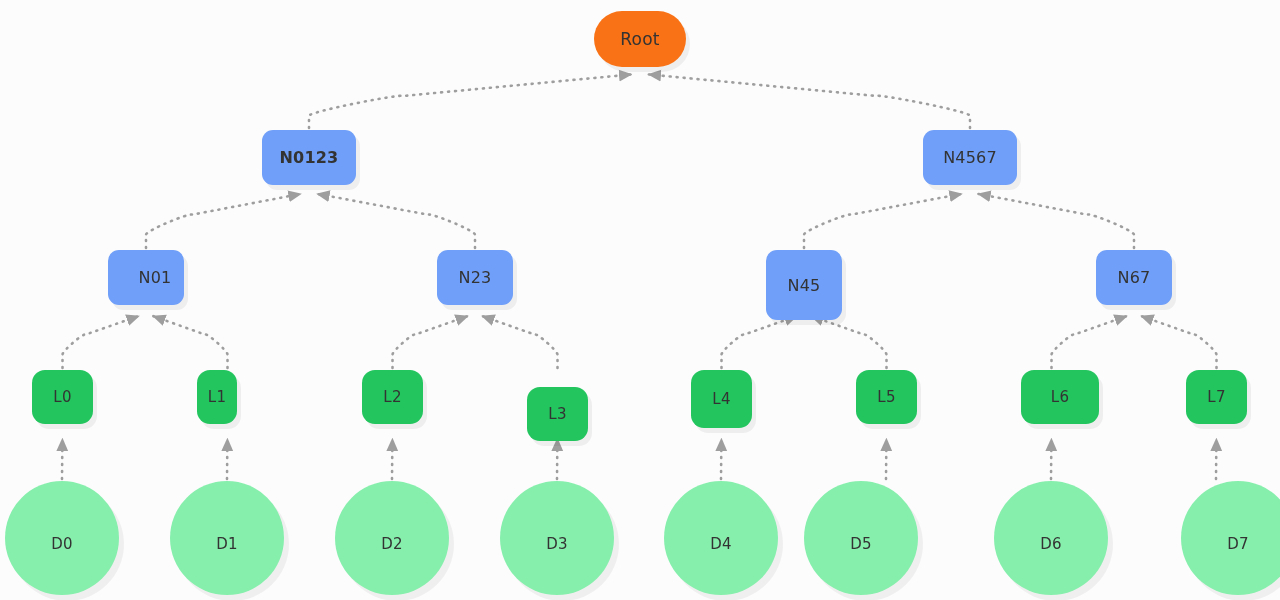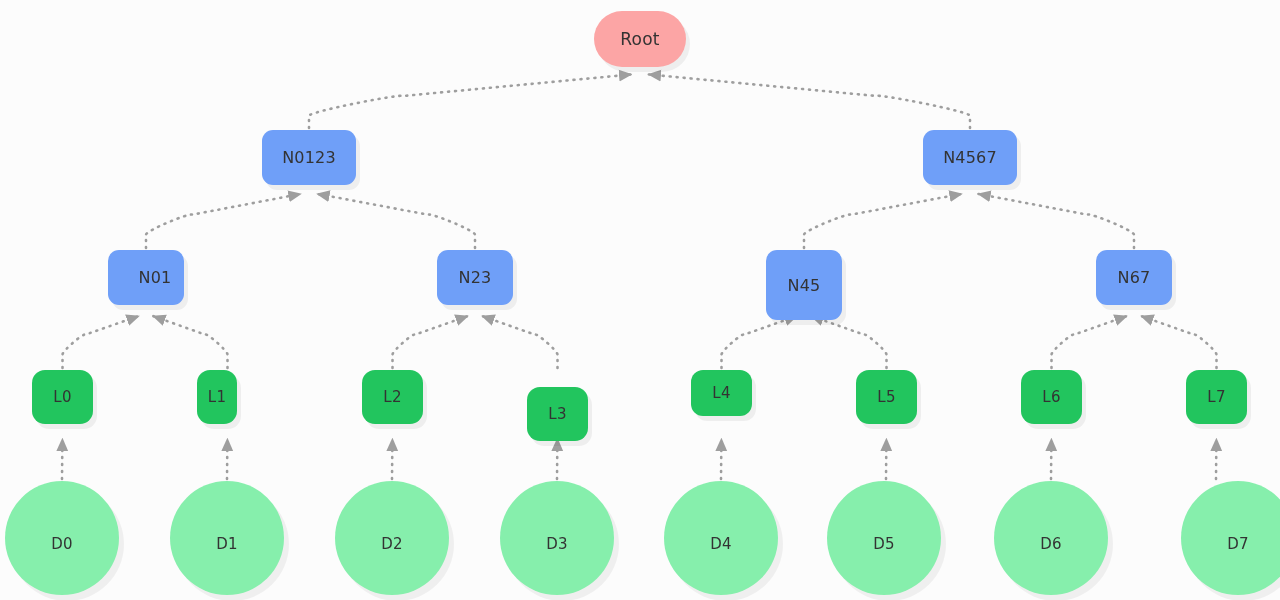--- a/index.html
+++ b/index.html
@@ -27,21 +27,21 @@
     display: flex;
     align-items: center;
     justify-content: center;
     box-sizing: border-box;
     color: #333333;
     letter-spacing: 0.2px;
     z-index: 3;
     user-select: none;
   }
   .node-root {
-    background: #fca5a5;
+    background: #f97316;
     border-radius: 28px;
     box-shadow: 4px 5px 0 rgba(0,0,0,0.055);
     font-size: 17px;
   }
   .node-internal {
     background: #6f9ff8;
     border-radius: 11px;
     box-shadow: 4px 5px 0 rgba(0,0,0,0.055);
     font-size: 16px;
   }
@@ -95,21 +95,21 @@
       <path d="M 557 479 L 557.4081680461039 438.99953148181856" fill="none" stroke="#9e9e9e" stroke-width="2.6" stroke-linecap="round" stroke-dasharray="1 6" marker-end="url(#arrow)"></path>
       <path d="M 721 479 L 721.4081680461039 438.99953148181856" fill="none" stroke="#9e9e9e" stroke-width="2.6" stroke-linecap="round" stroke-dasharray="1 6" marker-end="url(#arrow)"></path>
       <path d="M 886 479 L 886.4081680461039 438.99953148181856" fill="none" stroke="#9e9e9e" stroke-width="2.6" stroke-linecap="round" stroke-dasharray="1 6" marker-end="url(#arrow)"></path>
       <path d="M 1051 479 L 1051.4081680461038 438.99953148181856" fill="none" stroke="#9e9e9e" stroke-width="2.6" stroke-linecap="round" stroke-dasharray="1 6" marker-end="url(#arrow)"></path>
       <path d="M 1216 479 L 1216.4081680461038 438.99953148181856" fill="none" stroke="#9e9e9e" stroke-width="2.6" stroke-linecap="round" stroke-dasharray="1 6" marker-end="url(#arrow)"></path>
     </svg>
   <div id="node-layer">
       <div class="node node-root" style="left: 594px; top: 11px; width: 92px; height: 56px;">
         <span class="node-label">Root</span>
       </div>
-      <div class="node node-internal" style="left: 262px; top: 130px; width: 94px; height: 55px;">
+      <div class="node node-internal" style="left: 262px; top: 130px; width: 94px; height: 55px; font-weight: bold;">
         <span class="node-label">N0123</span>
       </div>
       <div class="node node-internal" style="left: 923px; top: 130px; width: 94px; height: 55px;">
         <span class="node-label">N4567</span>
       </div>
       <div class="node node-internal" style="left: 108px; top: 250px; width: 76px; height: 55px; padding-left: 18px;">
         <span class="node-label">N01</span>
       </div>
       <div class="node node-internal" style="left: 437px; top: 250px; width: 76px; height: 55px;">
         <span class="node-label">N23</span>
@@ -125,48 +125,48 @@
       </div>
       <div class="node node-leafbox" style="left: 197px; top: 370px; width: 40px; height: 54px;">
         <span class="node-label">L1</span>
       </div>
       <div class="node node-leafbox" style="left: 362px; top: 370px; width: 61px; height: 54px;">
         <span class="node-label">L2</span>
       </div>
       <div class="node node-leafbox" style="left: 527px; top: 387px; width: 61px; height: 54px;">
         <span class="node-label">L3</span>
       </div>
-      <div class="node node-leafbox" style="left: 691px; top: 370px; width: 61px; height: 46px; border-radius: 12px;">
+      <div class="node node-leafbox" style="left: 691px; top: 370px; width: 61px; height: 58px;">
         <span class="node-label">L4</span>
       </div>
       <div class="node node-leafbox" style="left: 856px; top: 370px; width: 61px; height: 54px;">
         <span class="node-label">L5</span>
       </div>
-      <div class="node node-leafbox" style="left: 1021px; top: 370px; width: 61px; height: 54px; text-align: right;">
+      <div class="node node-leafbox" style="left: 1021px; top: 370px; width: 78px; height: 54px; text-align: right;">
         <span class="node-label">L6</span>
       </div>
       <div class="node node-leafbox" style="left: 1186px; top: 370px; width: 61px; height: 54px;">
         <span class="node-label">L7</span>
       </div>
       <div class="node node-data" style="left: 5px; top: 481px; width: 114px; height: 114px;">
         <span class="node-label">D0</span>
       </div>
       <div class="node node-data" style="left: 170px; top: 481px; width: 114px; height: 114px;">
         <span class="node-label">D1</span>
       </div>
       <div class="node node-data" style="left: 335px; top: 481px; width: 114px; height: 114px;">
         <span class="node-label">D2</span>
       </div>
       <div class="node node-data" style="left: 500px; top: 481px; width: 114px; height: 114px;">
         <span class="node-label">D3</span>
       </div>
       <div class="node node-data" style="left: 664px; top: 481px; width: 114px; height: 114px;">
         <span class="node-label">D4</span>
       </div>
-      <div class="node node-data" style="left: 827px; top: 481px; width: 114px; height: 114px;">
+      <div class="node node-data" style="left: 804px; top: 481px; width: 114px; height: 114px;">
         <span class="node-label">D5</span>
       </div>
       <div class="node node-data" style="left: 994px; top: 481px; width: 114px; height: 114px;">
         <span class="node-label">D6</span>
       </div>
       <div class="node node-data" style="left: 1181px; top: 481px; width: 114px; height: 114px;">
         <span class="node-label">D7</span>
       </div>
     </div>
 </div>

